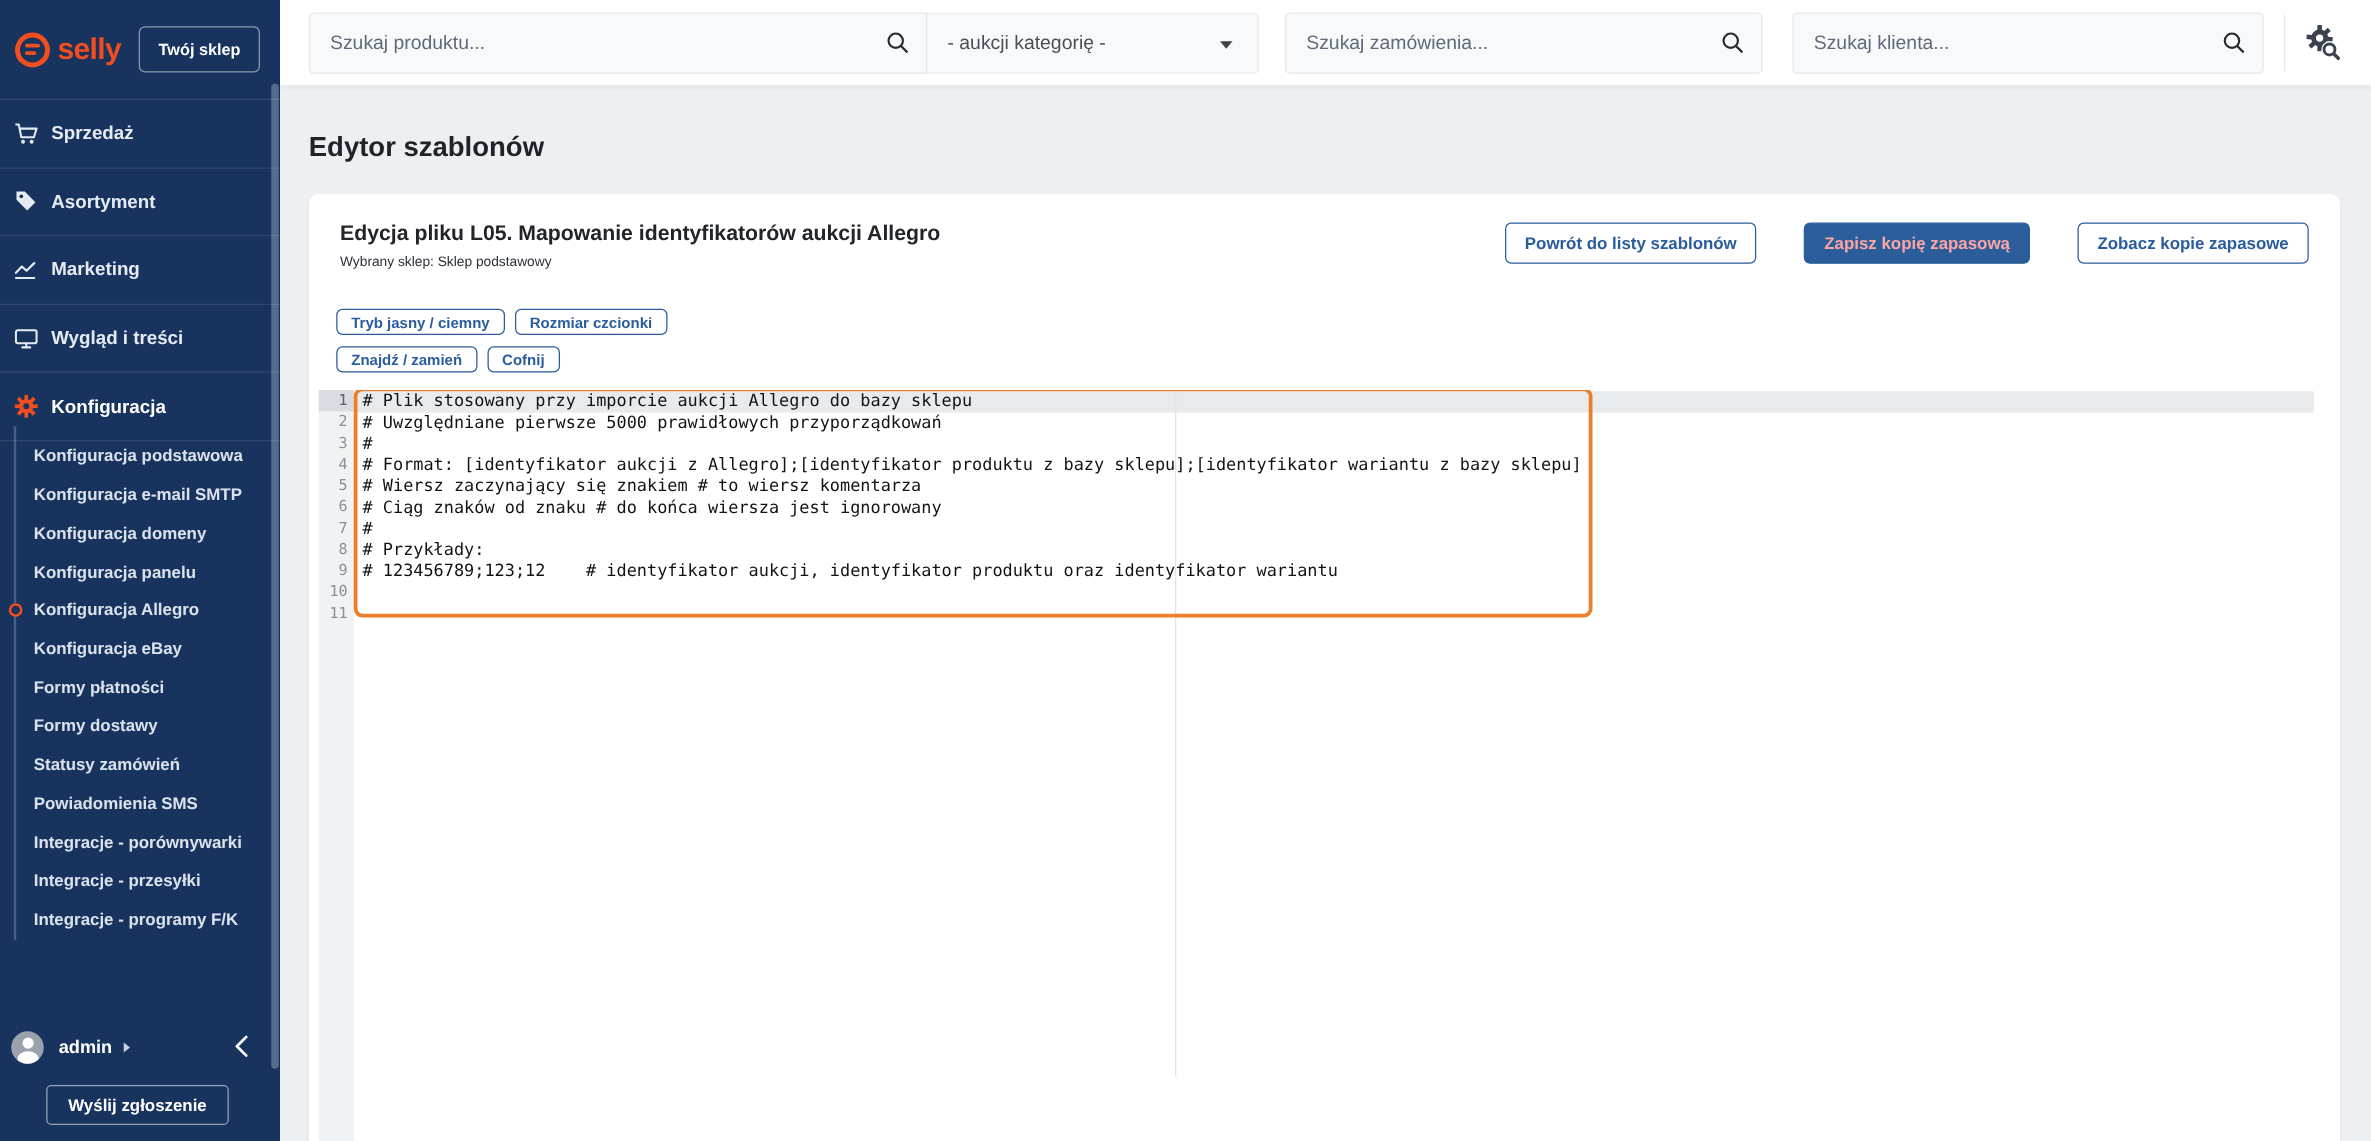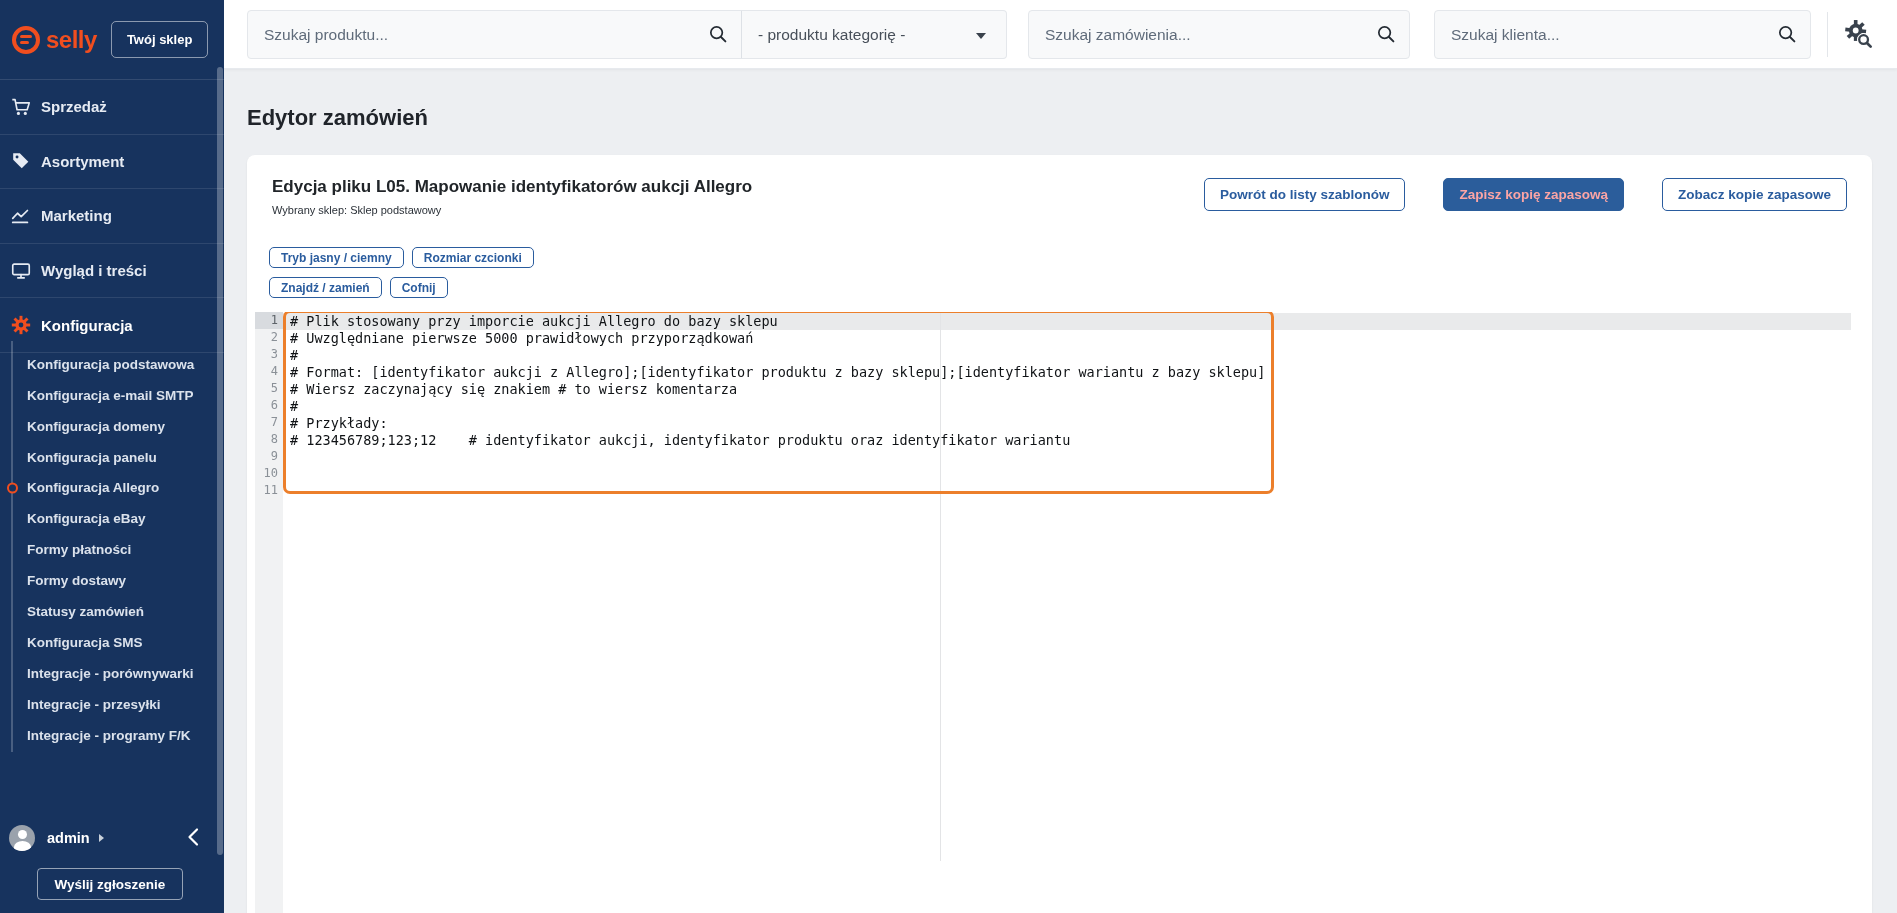--- a/index.html
+++ b/index.html
@@ -207,21 +207,21 @@
 
         <div class="submenu-item">
           <span>Formy dostawy</span>
         </div>
 
         <div class="submenu-item">
           <span>Statusy zamówień</span>
         </div>
 
         <div class="submenu-item">
-          <span>Konfiguracja SMS</span>
+          <span>Powiadomienia SMS</span>
         </div>
 
         <div class="submenu-item">
           <span>Integracje - porównywarki</span>
         </div>
 
         <div class="submenu-item">
           <span>Integracje - przesyłki</span>
         </div>
 
@@ -247,21 +247,21 @@
 
 <header class="topbar">
   <div class="inp-wrap w-product">
     <input type="text" placeholder="Szukaj produktu..." style="">
     <svg class="mag" viewBox="0 0 24 24">
         <circle cx="10" cy="10" r="6" fill="none" stroke="#242b33" stroke-width="1.8"></circle>
         <path d="M14.6 14.6L19.2 19.2" stroke="#242b33" stroke-width="2" stroke-linecap="round"></path>
       </svg>
   </div>
   <div class="cat-select">
-    <span>- produktu kategorię -</span>
+    <span>- aukcji kategorię -</span>
     <span class="caret"></span>
   </div>
   <div class="inp-wrap w-order">
     <input type="text" placeholder="Szukaj zamówienia..." style="">
     <svg class="mag" viewBox="0 0 24 24">
         <circle cx="10" cy="10" r="6" fill="none" stroke="#242b33" stroke-width="1.8"></circle>
         <path d="M14.6 14.6L19.2 19.2" stroke="#242b33" stroke-width="2" stroke-linecap="round"></path>
       </svg>
   </div>
   <div class="inp-wrap w-client">
@@ -286,21 +286,21 @@
         </g>
         <circle cx="12.1" cy="11.1" r="2.4" fill="#fff"></circle>
         <circle cx="18.6" cy="18.6" r="5.4" fill="#fff"></circle>
         <circle cx="18.6" cy="18.6" r="3.6" fill="none" stroke="#39424d" stroke-width="1.9"></circle>
         <path d="M21.4 21.4l3 3" stroke="#39424d" stroke-width="2.3" stroke-linecap="round"></path>
       </svg>
   </button>
 </header>
 
 <main class="main">
-  <h1 class="page-title">Edytor zamówień</h1>
+  <h1 class="page-title">Edytor szablonów</h1>
 
   <section class="card">
     <div class="card-head">
       <h2>Edycja pliku L05. Mapowanie identyfikatorów aukcji Allegro</h2>
       <div class="card-sub">Wybrany sklep: Sklep podstawowy</div>
     </div>
 
     <div class="head-buttons">
 
         <button class="btn outline">Powrót do listy szablonów</button>
@@ -355,20 +355,21 @@
           <div class="cline"># Plik stosowany przy imporcie aukcji Allegro do bazy sklepu</div>
 
           <div class="cline"># Uwzględniane pierwsze 5000 prawidłowych przyporządkowań</div>
 
           <div class="cline">#</div>
 
           <div class="cline"># Format: [identyfikator aukcji z Allegro];[identyfikator produktu z bazy sklepu];[identyfikator wariantu z bazy sklepu]</div>
 
           <div class="cline"># Wiersz zaczynający się znakiem # to wiersz komentarza</div>
 
+          <div class="cline"># Ciąg znaków od znaku # do końca wiersza jest ignorowany</div>
 
           <div class="cline">#</div>
 
           <div class="cline"># Przykłady:</div>
 
 
           <div class="cline"># 123456789;123;12    # identyfikator aukcji, identyfikator produktu oraz identyfikator wariantu</div>
 
           <div class="cline"></div>
         </div>

